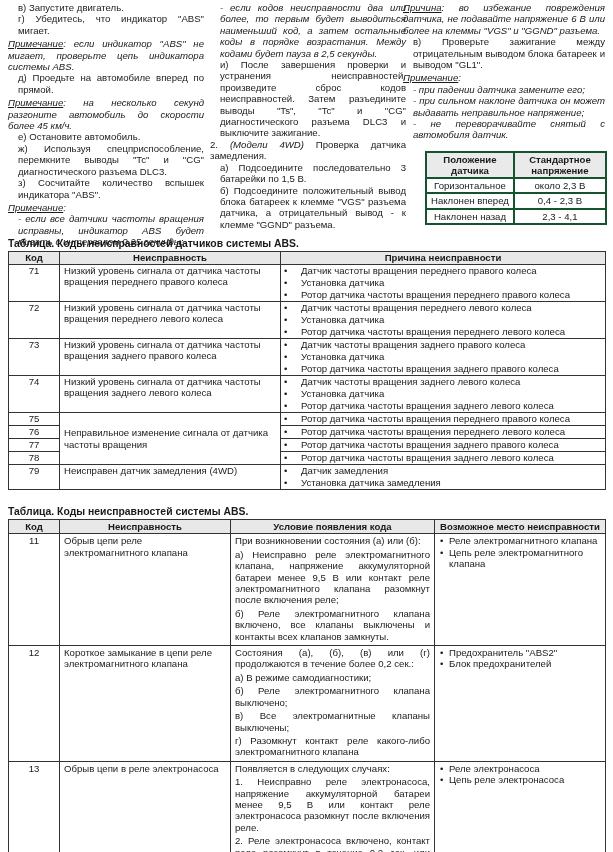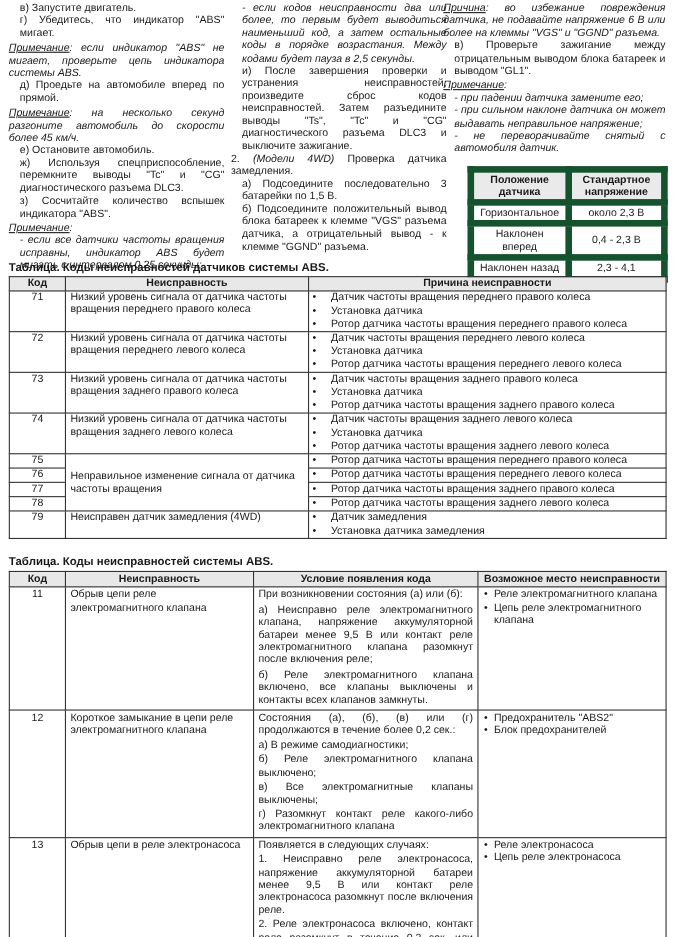--- a/index.html
+++ b/index.html
@@ -9,21 +9,21 @@
   .col1 { left:8px; width:196px; }
   .col2 { left:210px; width:196px; }
   .col3 { left:403px; width:202px; }
   p { margin:0; text-align:justify; }
   .ind { padding-left:10px; }
   .note { font-style:italic; }
   .u { text-decoration:underline; }
   .gap { margin-top:2px; }
   table { border-collapse:collapse; }
   .vt { margin:10px 0 0 22px; width:182px; font-size:9.6px; }
-  .vt td, .vt th { border:6px solid #14532d; padding:1px 3px; text-align:center; }
+  .vt td, .vt th { border:2px solid #14532d; padding:1px 3px; text-align:center; }
   .vt th { background:#eaeaea; font-weight:bold; line-height:11px; }
   .title { position:absolute; left:8px; font-weight:bold; font-size:10.4px; }
   .t1 { position:absolute; left:8px; top:251px; width:598px; }
   .t1 td, .t1 th { border:1px solid #333; padding:0 4px; vertical-align:top; }
   .t1 th { background:#e8e8e8; font-weight:bold; text-align:center; height:12px; }
   .t1 td.code { text-align:center; width:42px; }
   .t1 td.f { width:212px; }
   .t1 ul { margin:0; padding:0; list-style:none; }
   .t1 li { position:relative; padding-left:20px; height:12px; }
   .t1 li:before { content:"•"; position:absolute; left:3px; }

